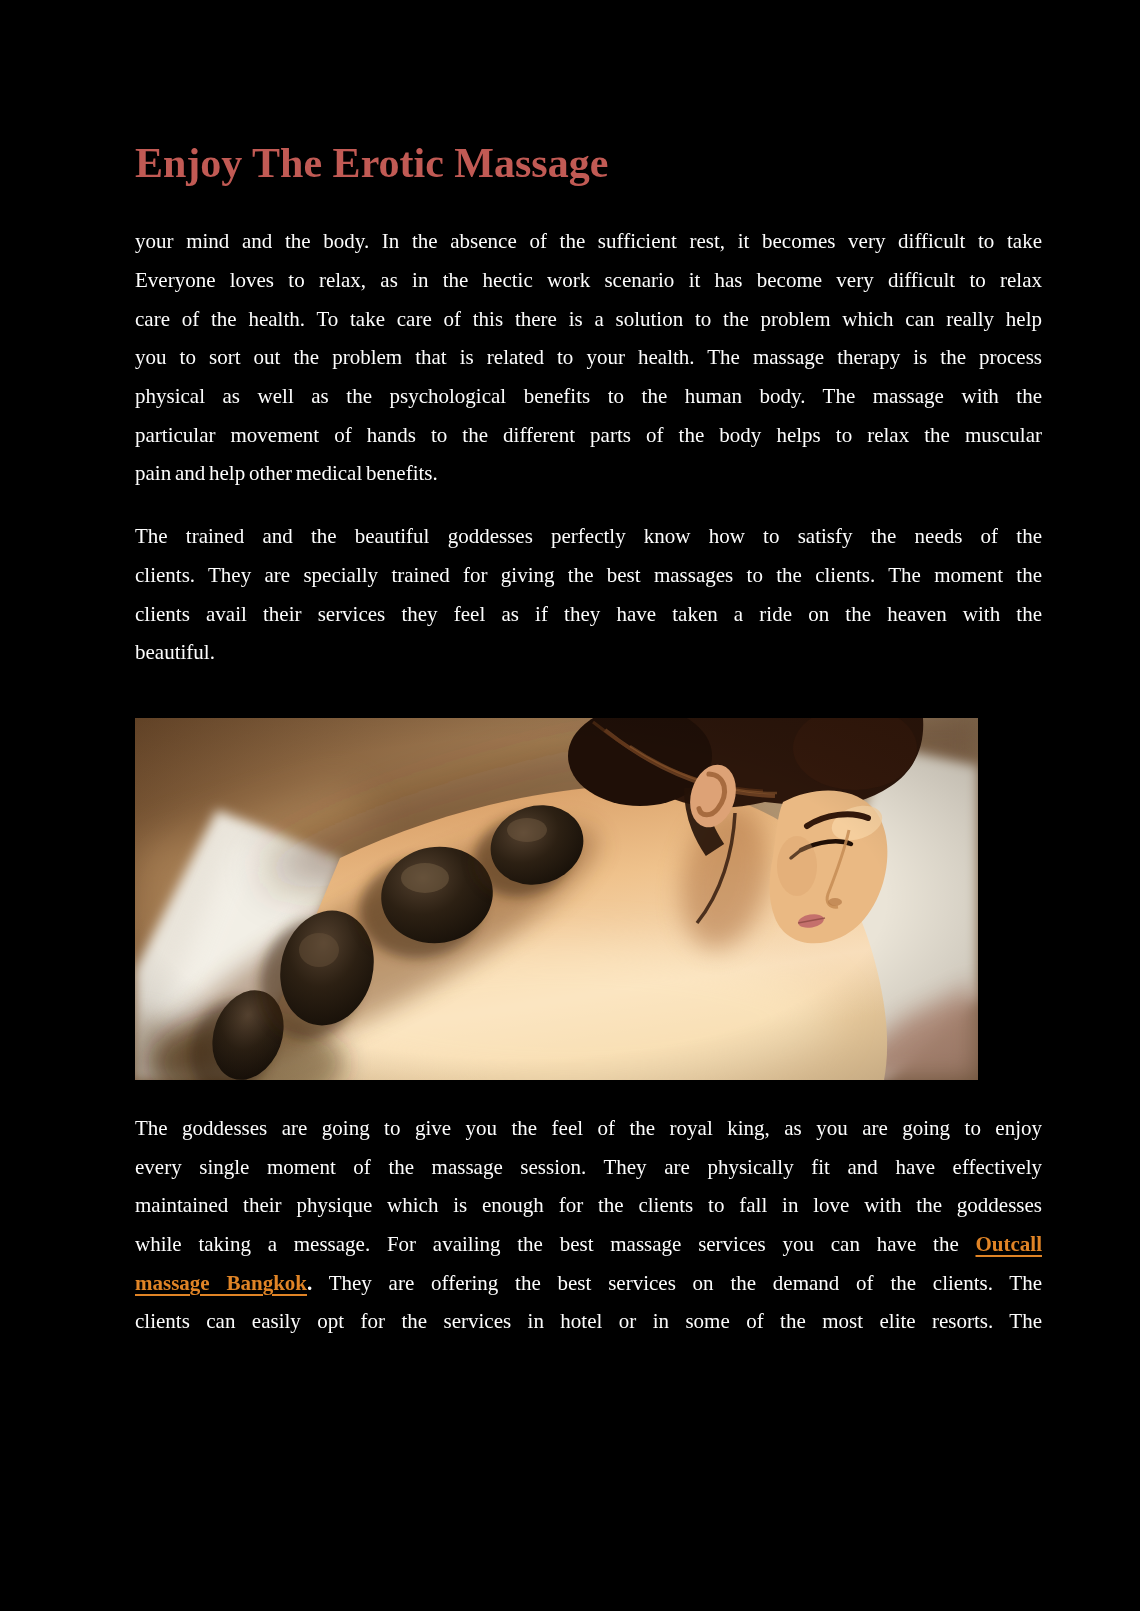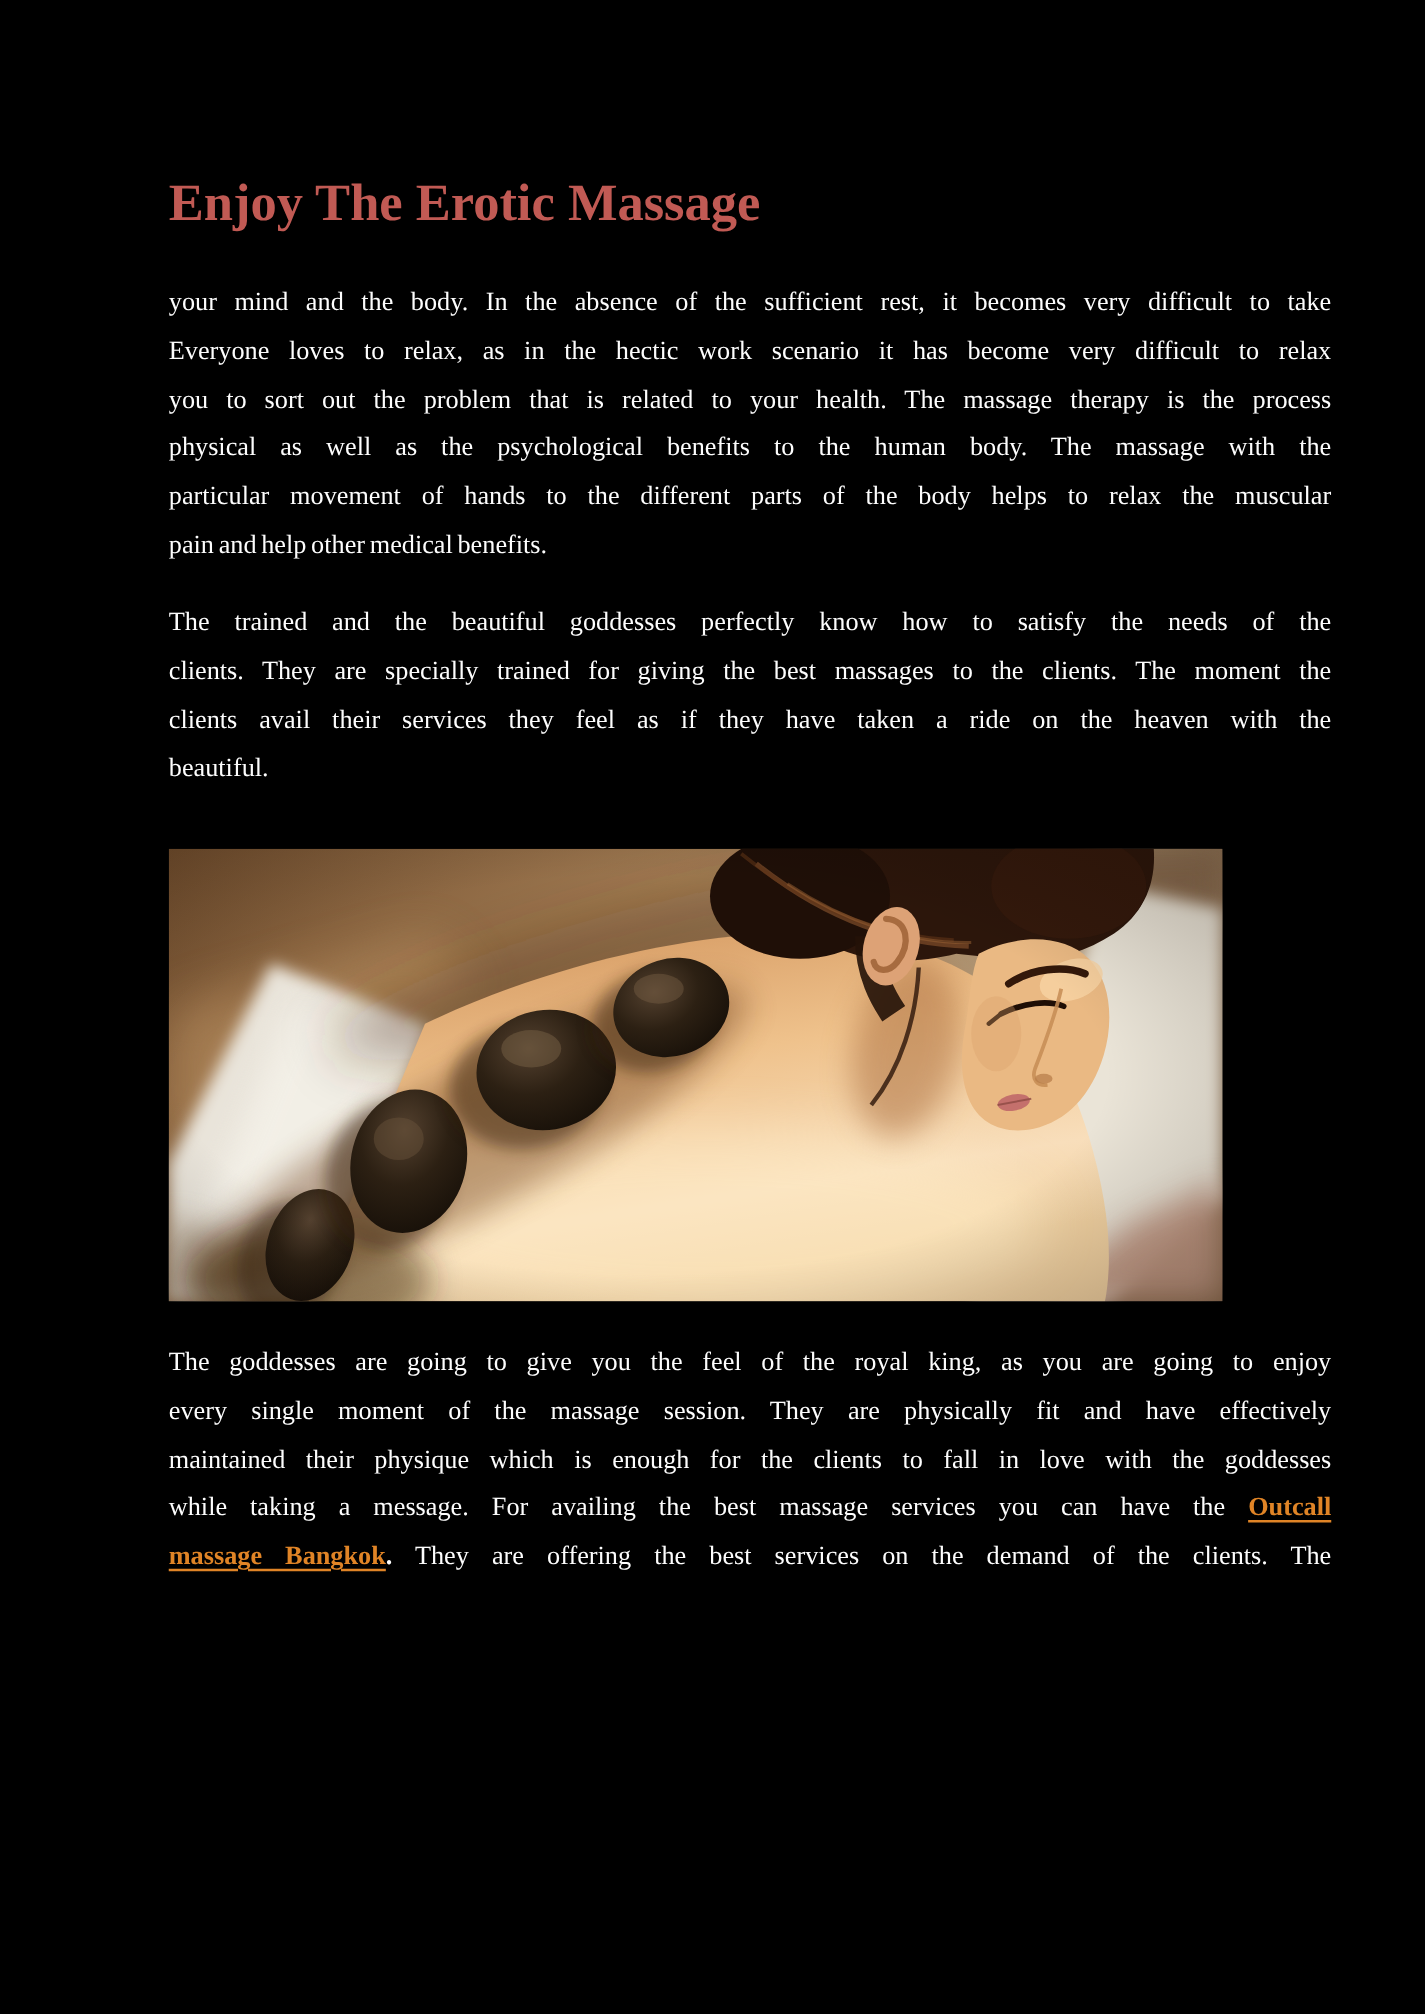--- a/index.html
+++ b/index.html
@@ -3,21 +3,21 @@
 <meta charset="utf-8">
 <style>
   html,body { margin:0; padding:0; background:#000; }
   .page {
     position:relative;
     width:1140px; height:1521px;
     background:#000;
     font-family:"Liberation Serif", serif;
     color:#fdfdfd;
     box-sizing:border-box;
-    padding:140px 75px 0 135px;
+    padding:140px 98px 0 135px;
     overflow:hidden;
   }
   h1.doc-title {
     margin:0; font-weight:bold;
     font-size:42px; line-height:1.1;
   }
   h2.doc-subtitle {
     margin:31px 0 0 0; font-weight:bold;
     font-size:29px; line-height:1.2;
   }
@@ -51,20 +51,21 @@
 </head>
 <body>
 
 <div class="page" style="background: rgb(0, 0, 0); color: rgb(253, 253, 253);">
 
   <h1 class="doc-title" style="color: rgb(193, 90, 84);">Enjoy The Erotic Massage</h1>
 
   <div class="para" data-para="p1">
       <div class="tline">your mind and the body. In the absence of the sufficient rest, it becomes very difficult to take</div>
       <div class="tline">Everyone loves to relax, as in the hectic work scenario it has become very difficult to relax</div>
+      <div class="tline">care of the health. To take care of this there is a solution to the problem which can really help</div>
       <div class="tline">you to sort out the problem that is related to your health. The massage therapy is the process</div>
       <div class="tline">physical as well as the psychological benefits to the human body. The massage with the</div>
       <div class="tline">particular movement of hands to the different parts of the body helps to relax the muscular</div>
       <div class="tline tline-end">pain and help other medical benefits.</div>
     </div>
 
 
   <div class="para" data-para="p2">
       <div class="tline">The trained and the beautiful goddesses perfectly know how to satisfy the needs of the</div>
       <div class="tline">clients. They are specially trained for giving the best massages to the clients. The moment the</div>
@@ -176,15 +177,16 @@
       <rect width="843" height="362" fill="url(#vignG)"></rect>
     </svg>
   </div>
 
   <div class="para" data-para="p3">
       <div class="tline">The goddesses are going to give you the feel of the royal king, as you are going to enjoy</div>
       <div class="tline">every single moment of the massage session. They are physically fit and have effectively</div>
       <div class="tline">maintained their physique which is enough for the clients to fall in love with the goddesses</div>
       <div class="tline">while taking a message. For availing the best massage services you can have the <a class="doclink">Outcall</a></div>
       <div class="tline"><a class="doclink">massage Bangkok</a><span class="bold-seg">.</span> They are offering the best services on the demand of the clients. The</div>
+      <div class="tline">clients can easily opt for the services in hotel or in some of the most elite resorts. The</div>
     </div>
 
 </div>
 
 </body></html>

